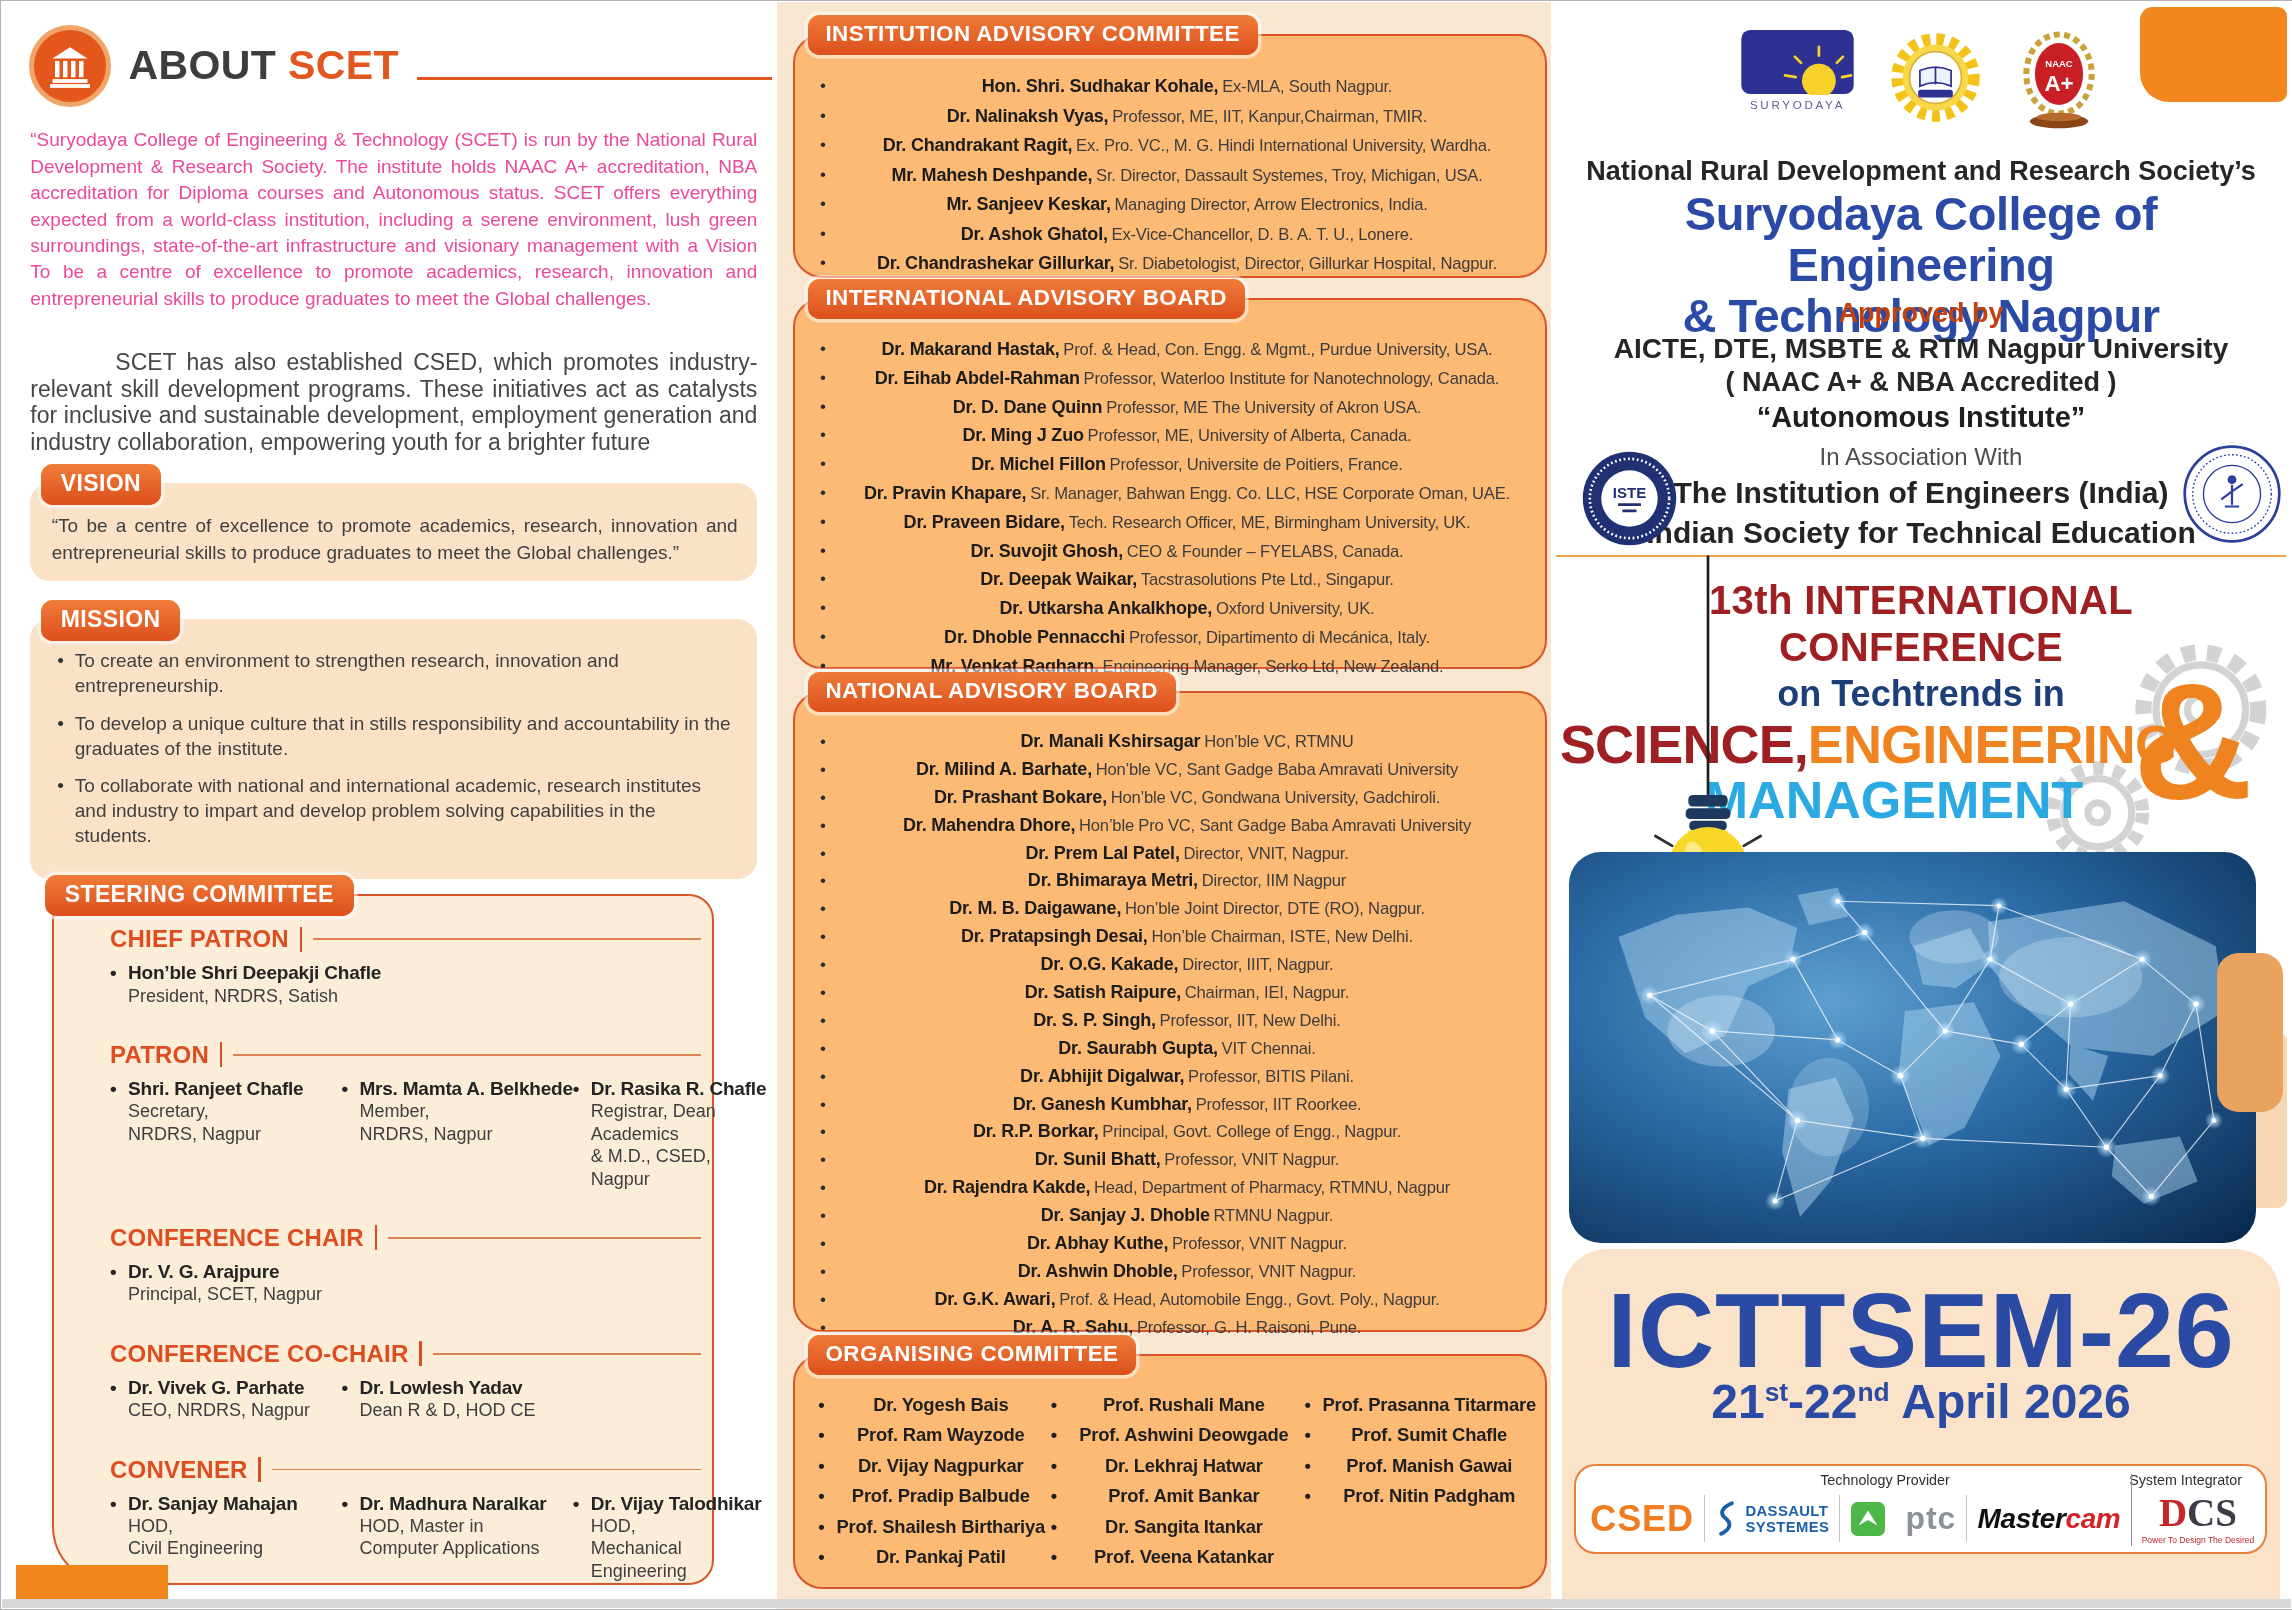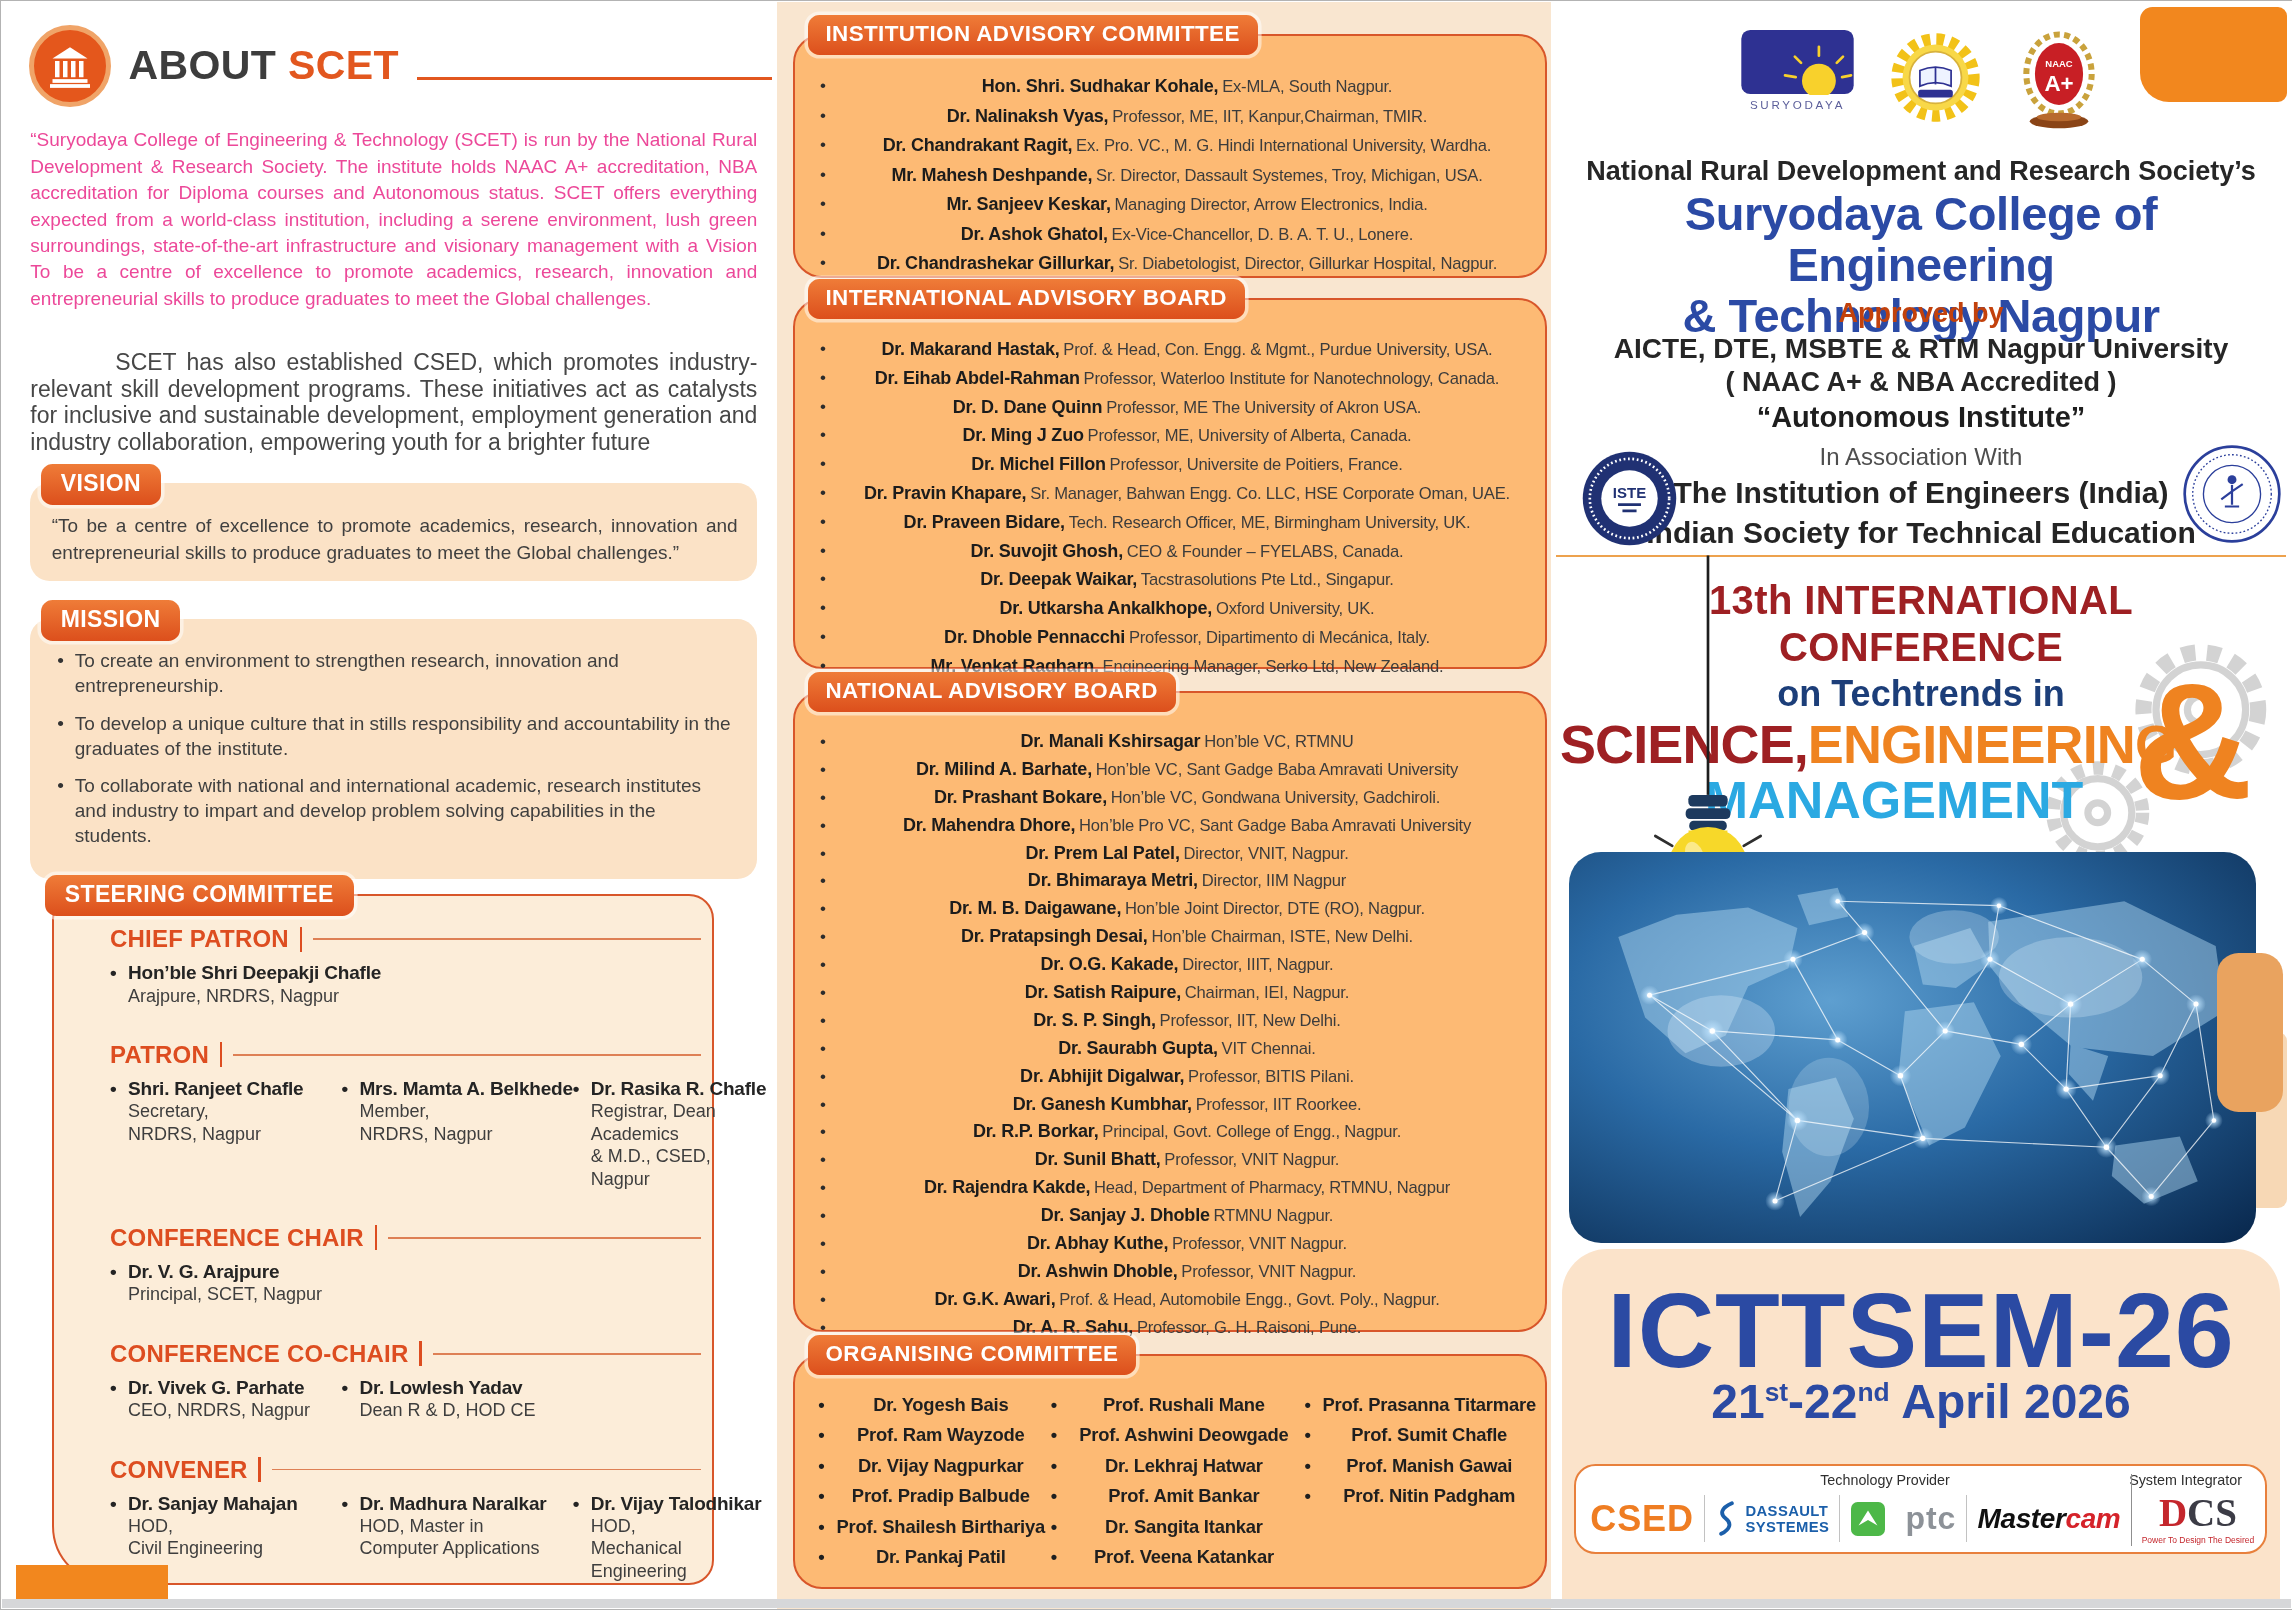--- a/index.html
+++ b/index.html
@@ -155,21 +155,21 @@
 
     <div class="group-head first">
         <span>CHIEF PATRON</span>
         <span class="tick"></span>
         <span class="grule"></span>
       </div>
     <div class="members one">
 
     <div class="member">
           <span class="mname">Hon’ble Shri Deepakji Chafle</span>
-          <span class="mrole">Arajpure, NRDRS, Nagpur</span>
+          <span class="mrole">President, NRDRS, Satish</span>
         </div>
       </div>
 
     <div class="group-head">
         <span>PATRON</span>
         <span class="tick"></span>
         <span class="grule"></span>
       </div>
     <div class="members">
 

